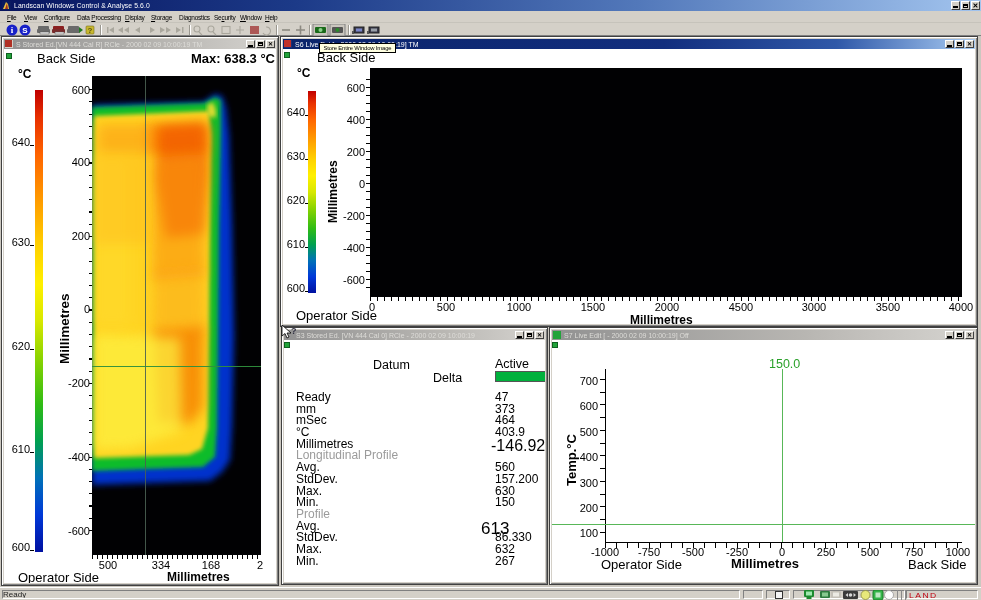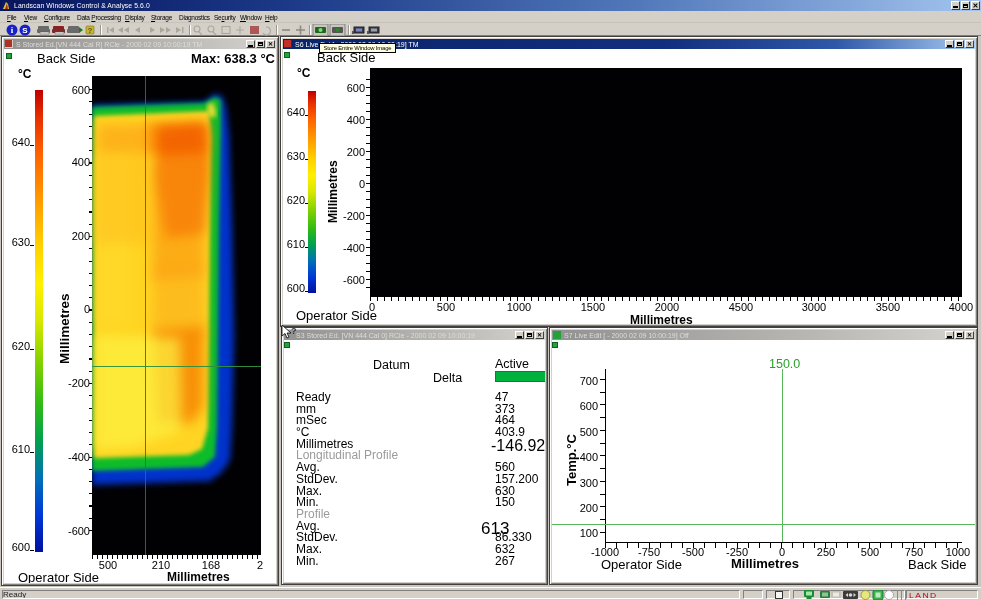--- a/index.html
+++ b/index.html
@@ -220,21 +220,21 @@
       <path d="M2,258 L88,262 L90,355 L40,372 L2,374 Z" fill="#fdf243" opacity=".7" filter="url(#f6)"></path>
       <rect x="2" y="80" width="36" height="170" fill="#ffdc2e" opacity=".5" filter="url(#f6)"></rect>
       <rect x="2" y="48" width="58" height="120" fill="#ffb81a" opacity=".4" filter="url(#f6)"></rect>
 
       <rect x="53" y="0" width="1" height="479" fill="#4a6152" opacity=".9"></rect>
       <rect x="0" y="290" width="169" height="1" fill="#2f8f3c" opacity=".95"></rect>
       </svg>
 
     <div class="abs" style="left:88px;top:506px;width:169px;height:4px;background:repeating-linear-gradient(90deg,#000 0 1px,transparent 1px 5px)"></div>
     <div class="lbl" style="left:92px;top:510px;width:24px;text-align:center;font-size:11px">500</div>
-    <div class="lbl" style="left:145px;top:510px;width:24px;text-align:center;font-size:11px">210</div>
+    <div class="lbl" style="left:145px;top:510px;width:24px;text-align:center;font-size:11px">334</div>
     <div class="lbl" style="left:195px;top:510px;width:24px;text-align:center;font-size:11px">168</div>
     <div class="lbl" style="left:248px;top:510px;width:16px;text-align:center;font-size:11px">2</div>
     <div class="lbl" style="left:163px;top:521px;font-size:12px;font-weight:bold">Millimetres</div>
     <div class="lbl" style="left:14px;top:521px;font-size:13px">Operator Side</div>
   </div>
 </div>
 
 <div class="win" id="w2" style="left:280px;top:36px;width:698px;height:291px">
   <div class="wtitle active">
     <svg class="wicon" width="8" height="8">

